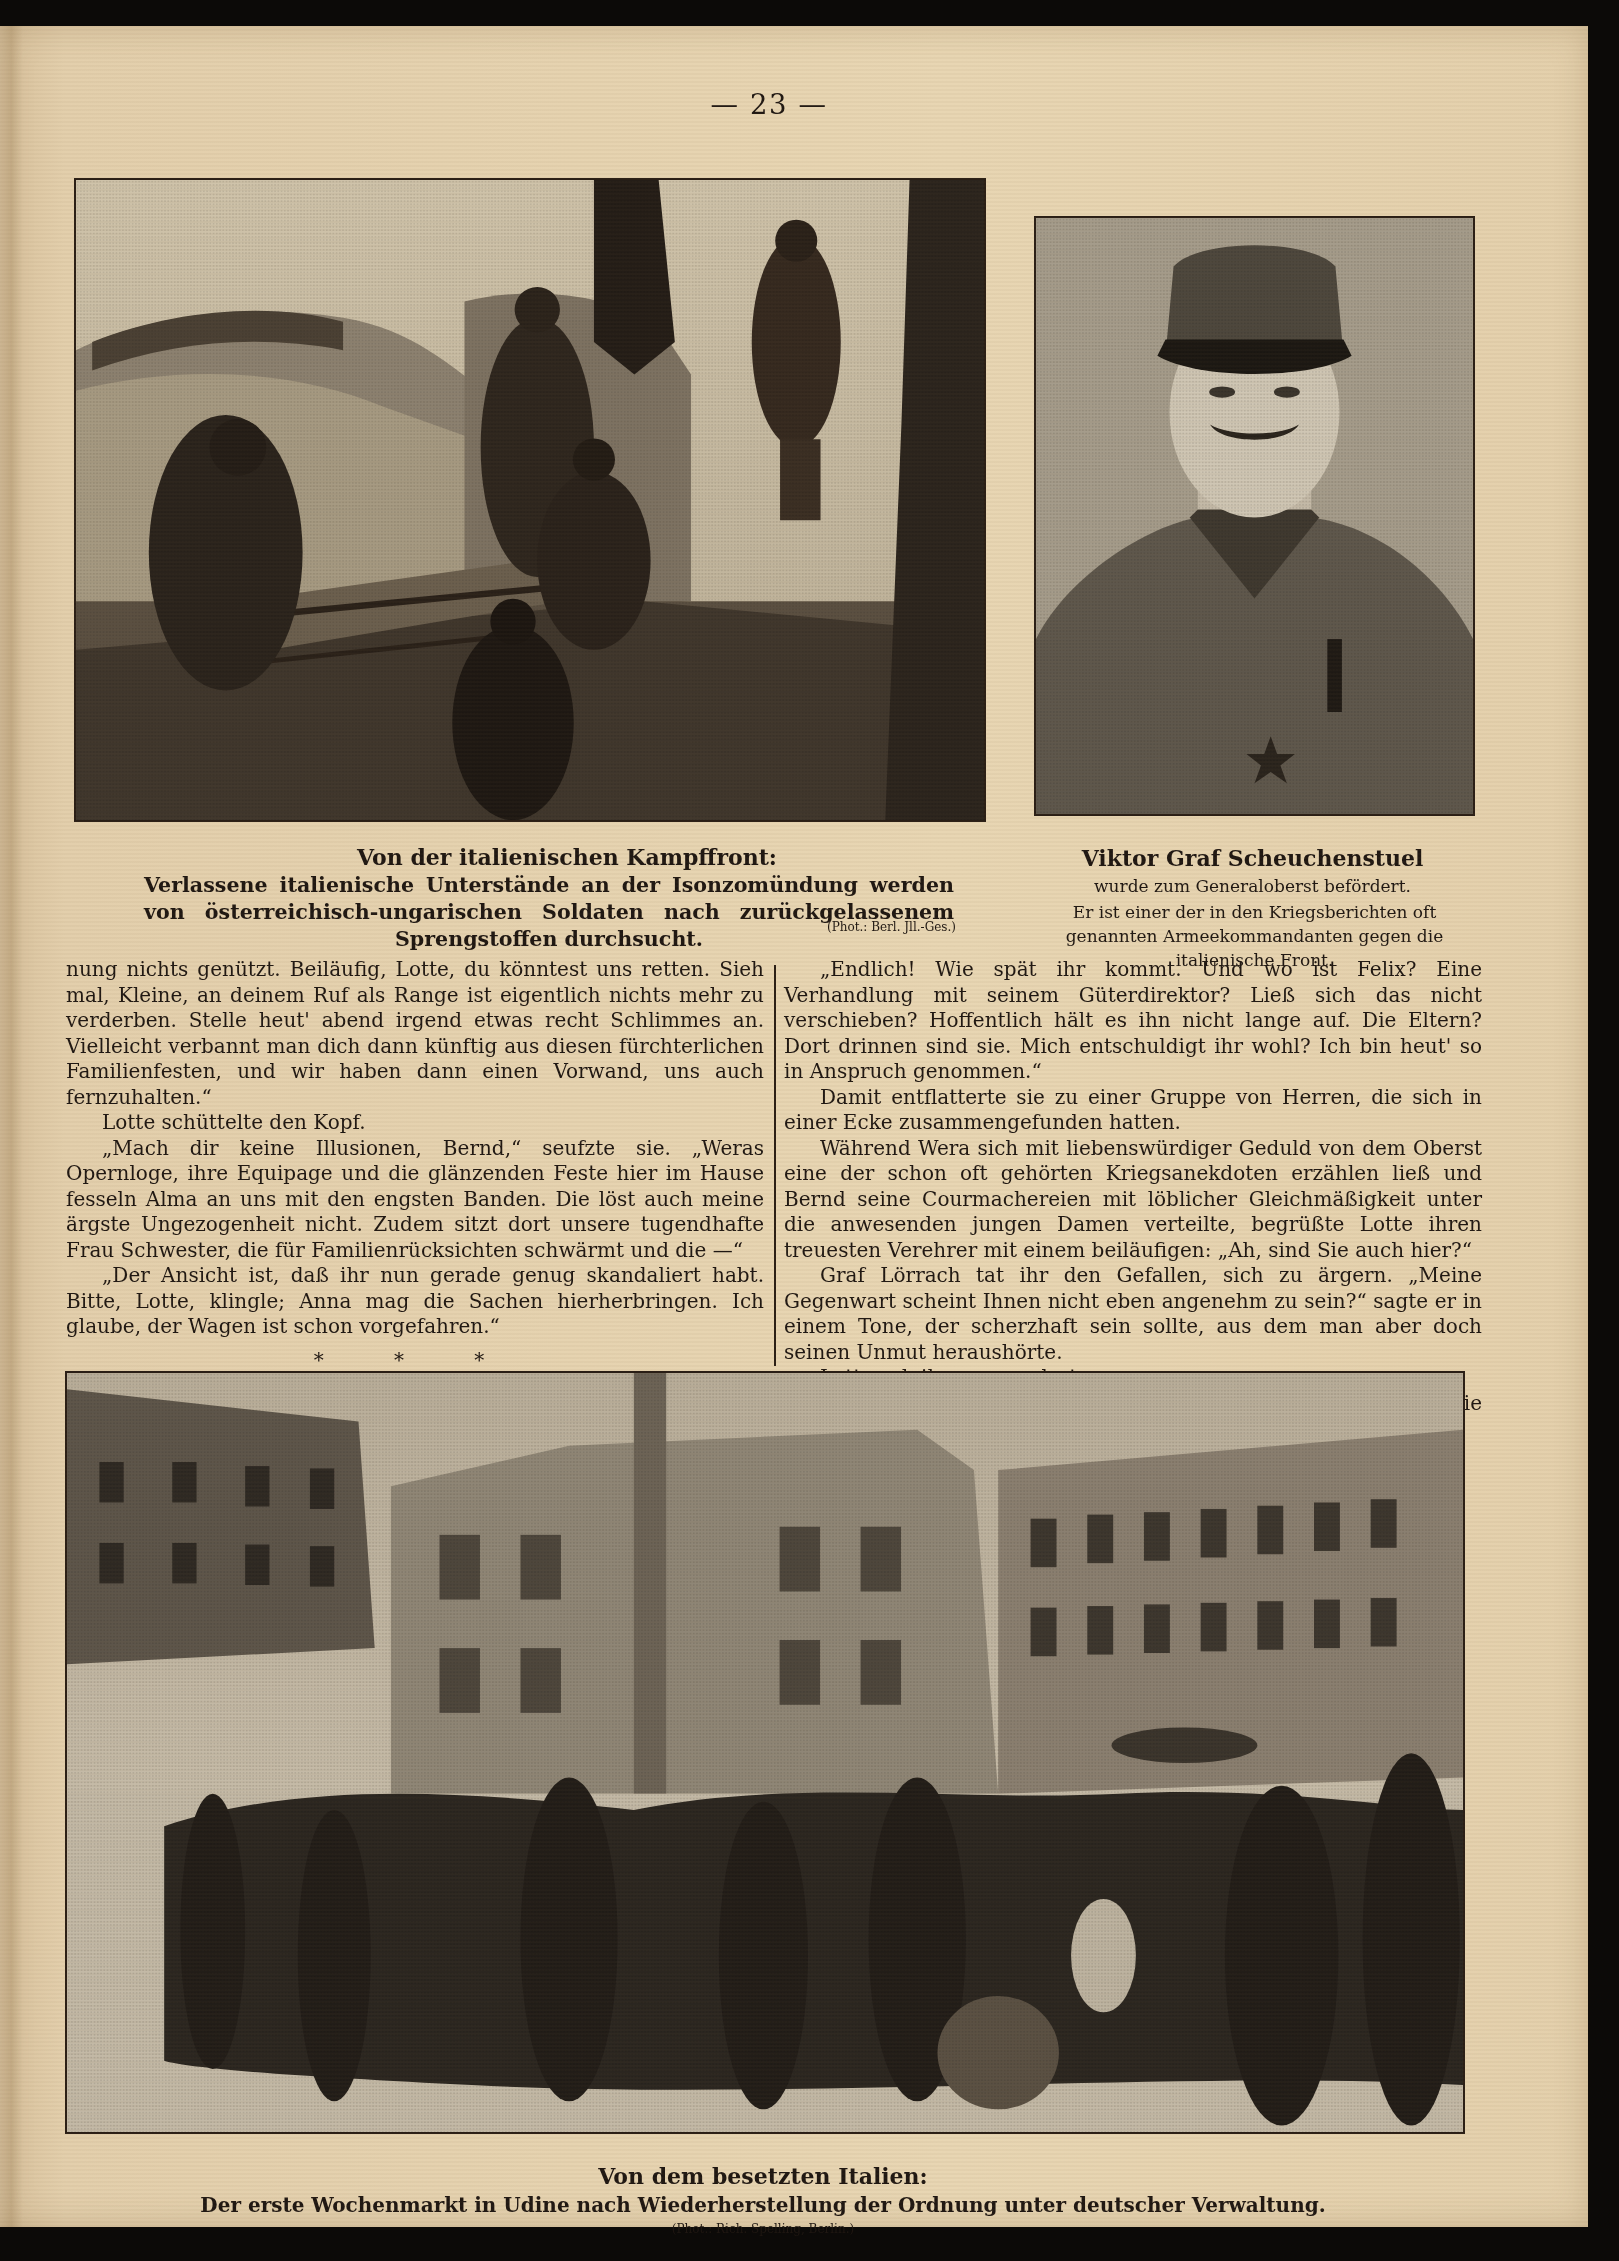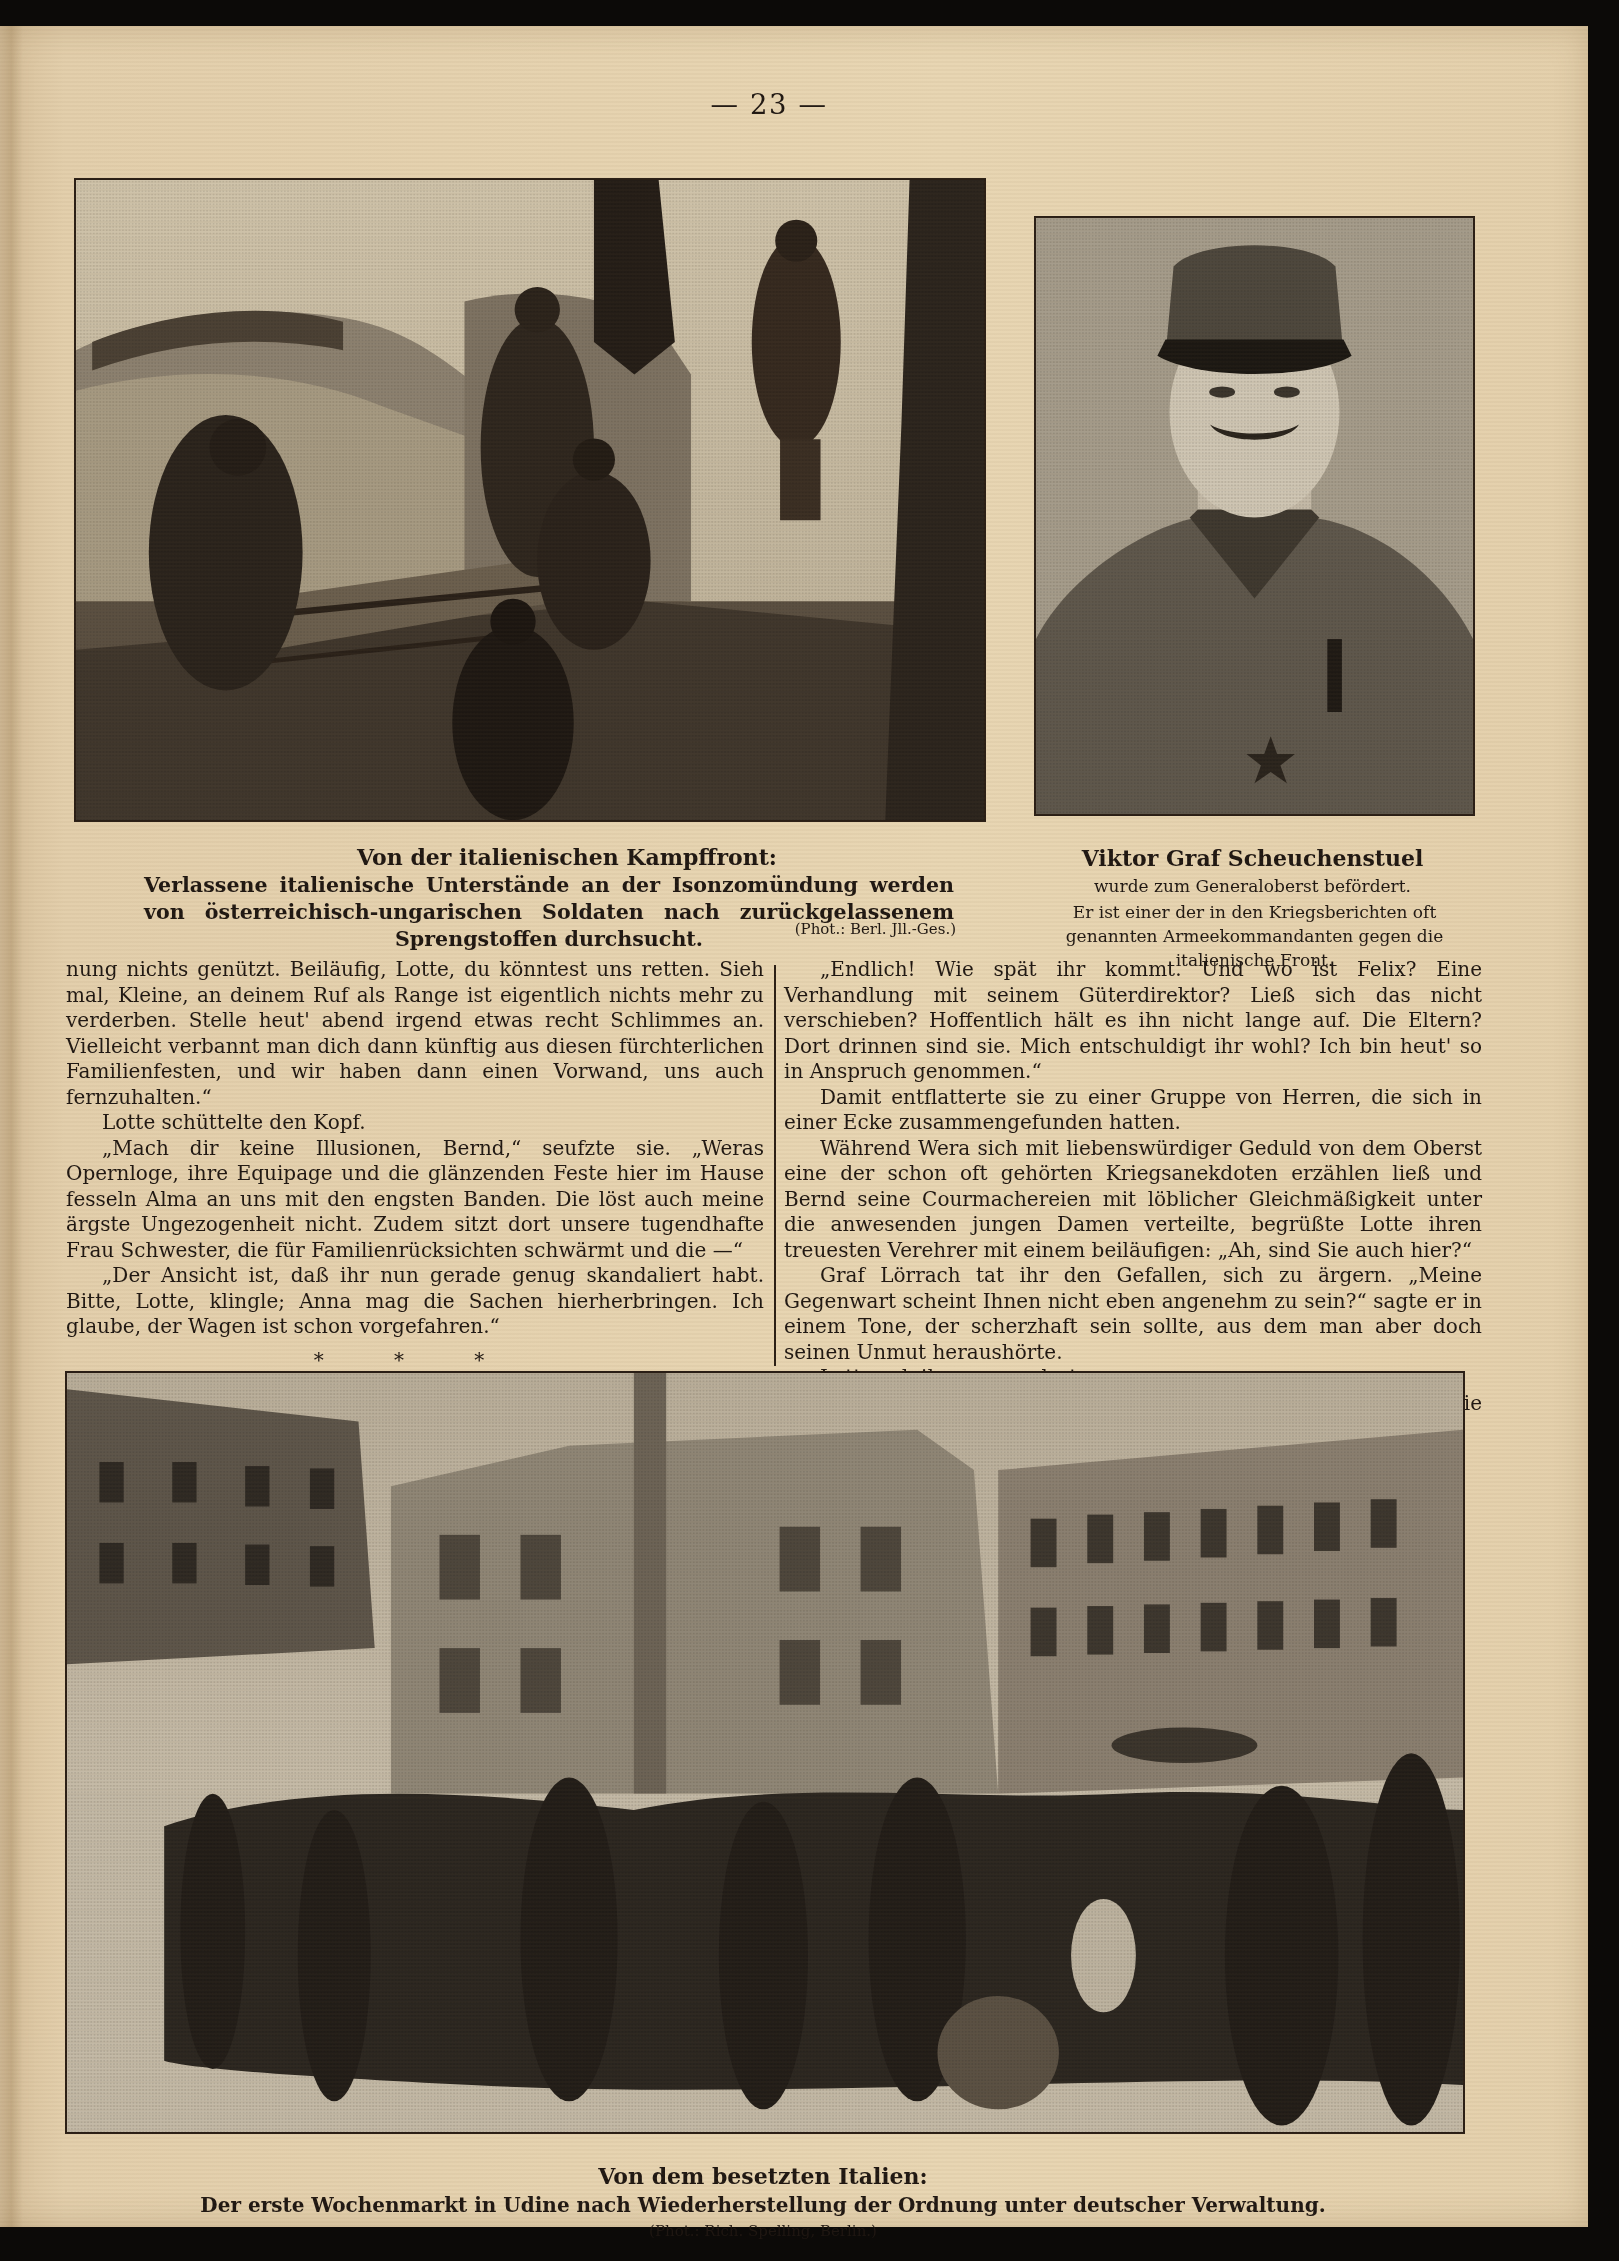--- a/index.html
+++ b/index.html
@@ -11,21 +11,21 @@
   .page::after { content:""; position:absolute; inset:0;
           background: repeating-linear-gradient(0deg, rgba(120,95,60,0.05) 0 1.6px, transparent 1.6px 4px); pointer-events:none; }
   .abs { position:absolute; }
   .pagenum { left:696px; top:62px; width:146px; text-align:center; font-size:27.5px; letter-spacing:1.6px; }
   .photo { position:absolute; border:2.4px solid #2a1e15; overflow:hidden; }
   .photo svg { width:100%; height:100%; display:block; }
   .cap { position:absolute; text-align:center; font-family:"DejaVu Serif", serif; }
   .cap-title { font-weight:bold; font-size:22px; }
   .cap-body { font-weight:bold; font-size:20.6px; line-height:27px; text-align:justify; }
   .cap-small { font-size:17px; line-height:24px; }
-  .credit { font-size:15px; }
+  .credit { font-size:12px; }
   .col { position:absolute; font-size:20px; line-height:25.5px; text-align:justify; }
   .col p { margin:0; }
   .col p.ind { text-indent:36px; }
   .stars { text-align:center; letter-spacing:32px; margin:8px 0 18px 0 !important; }
   .divider { position:absolute; left:774px; top:939px; width:2.4px; height:401px; background:#2a1e15; }
 </style>
 </head>
 <body>
 
 <div class="page">

